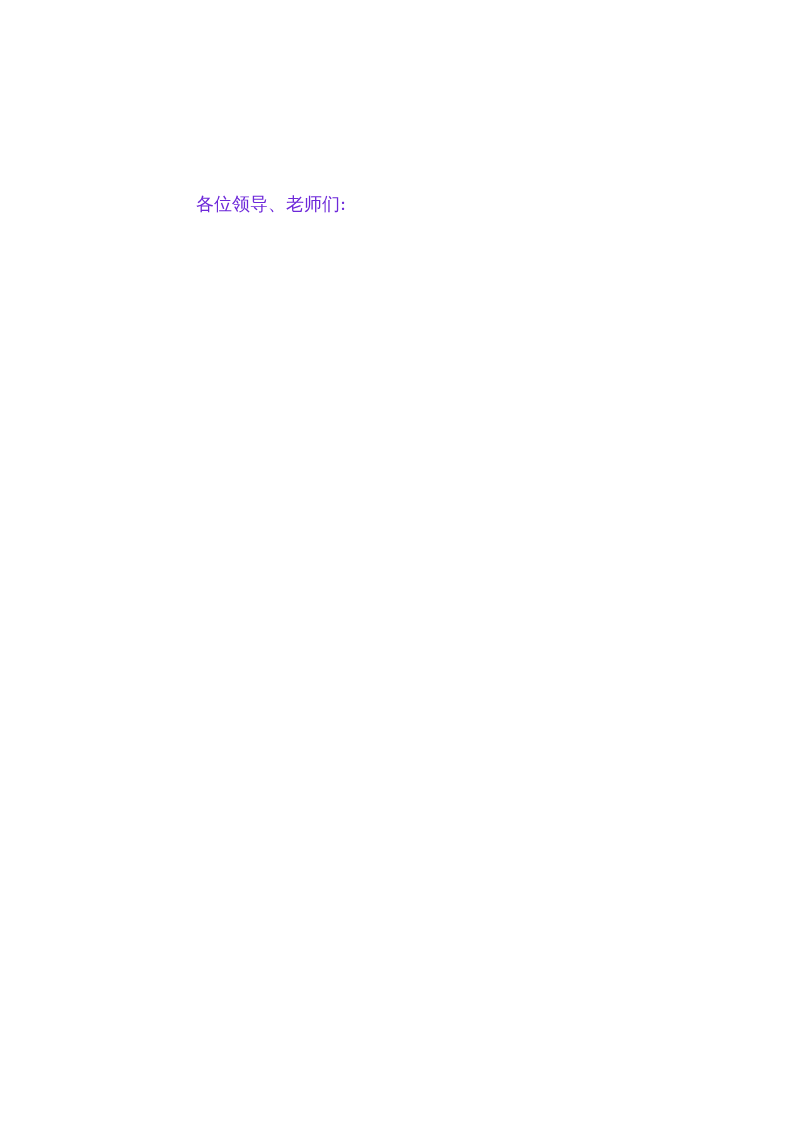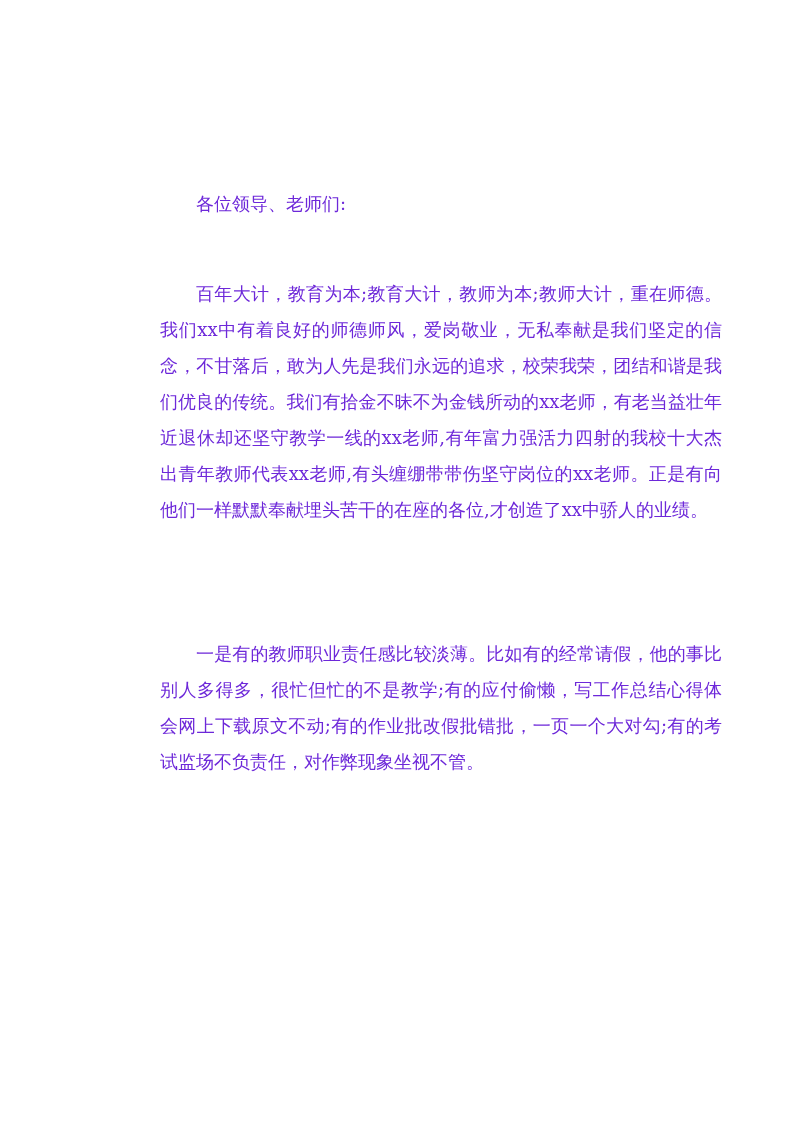--- a/index.html
+++ b/index.html
@@ -19,17 +19,15 @@
   .p { margin: 0; }
   .indent { text-indent: 36px; }
   .gap { height: 54px; }
 </style>
 </head>
 <body>
 
 <div class="page">
   <p class="p indent">各位领导、老师们:</p>
   <div class="gap"></div>
-  <p class="p indent">百年大计，教育为本;教育大计，教师为本;教师大计，重在师德。我们xx中有着良好的师德师风，爱岗敬业，无私奉献是我们坚定的信念，不甘落后，敢为人先是我们永远的追求，校荣我荣，团结和谐是我们优良的传统。我们有拾金不昧不为金钱所动的xx老师，有老当益壮年近退休却还坚守教学一线的xx老师,有年富力强活力四射的我校十大杰出青年教师代表xx老师,有头缠绷带带伤坚守岗位的xx老师。正是有向他们一样默默奉献埋头苦干的在座的各位,才创造了xx中骄人的业绩。</p>
   <div class="gap"></div>
   <div class="gap"></div>
-  <p class="p indent">一是有的教师职业责任感比较淡薄。比如有的经常请假，他的事比别人多得多，很忙但忙的不是教学;有的应付偷懒，写工作总结心得体会网上下载原文不动;有的作业批改假批错批，一页一个大对勾;有的考试监场不负责任，对作弊现象坐视不管。</p>
 </div>
 
 </body></html>

